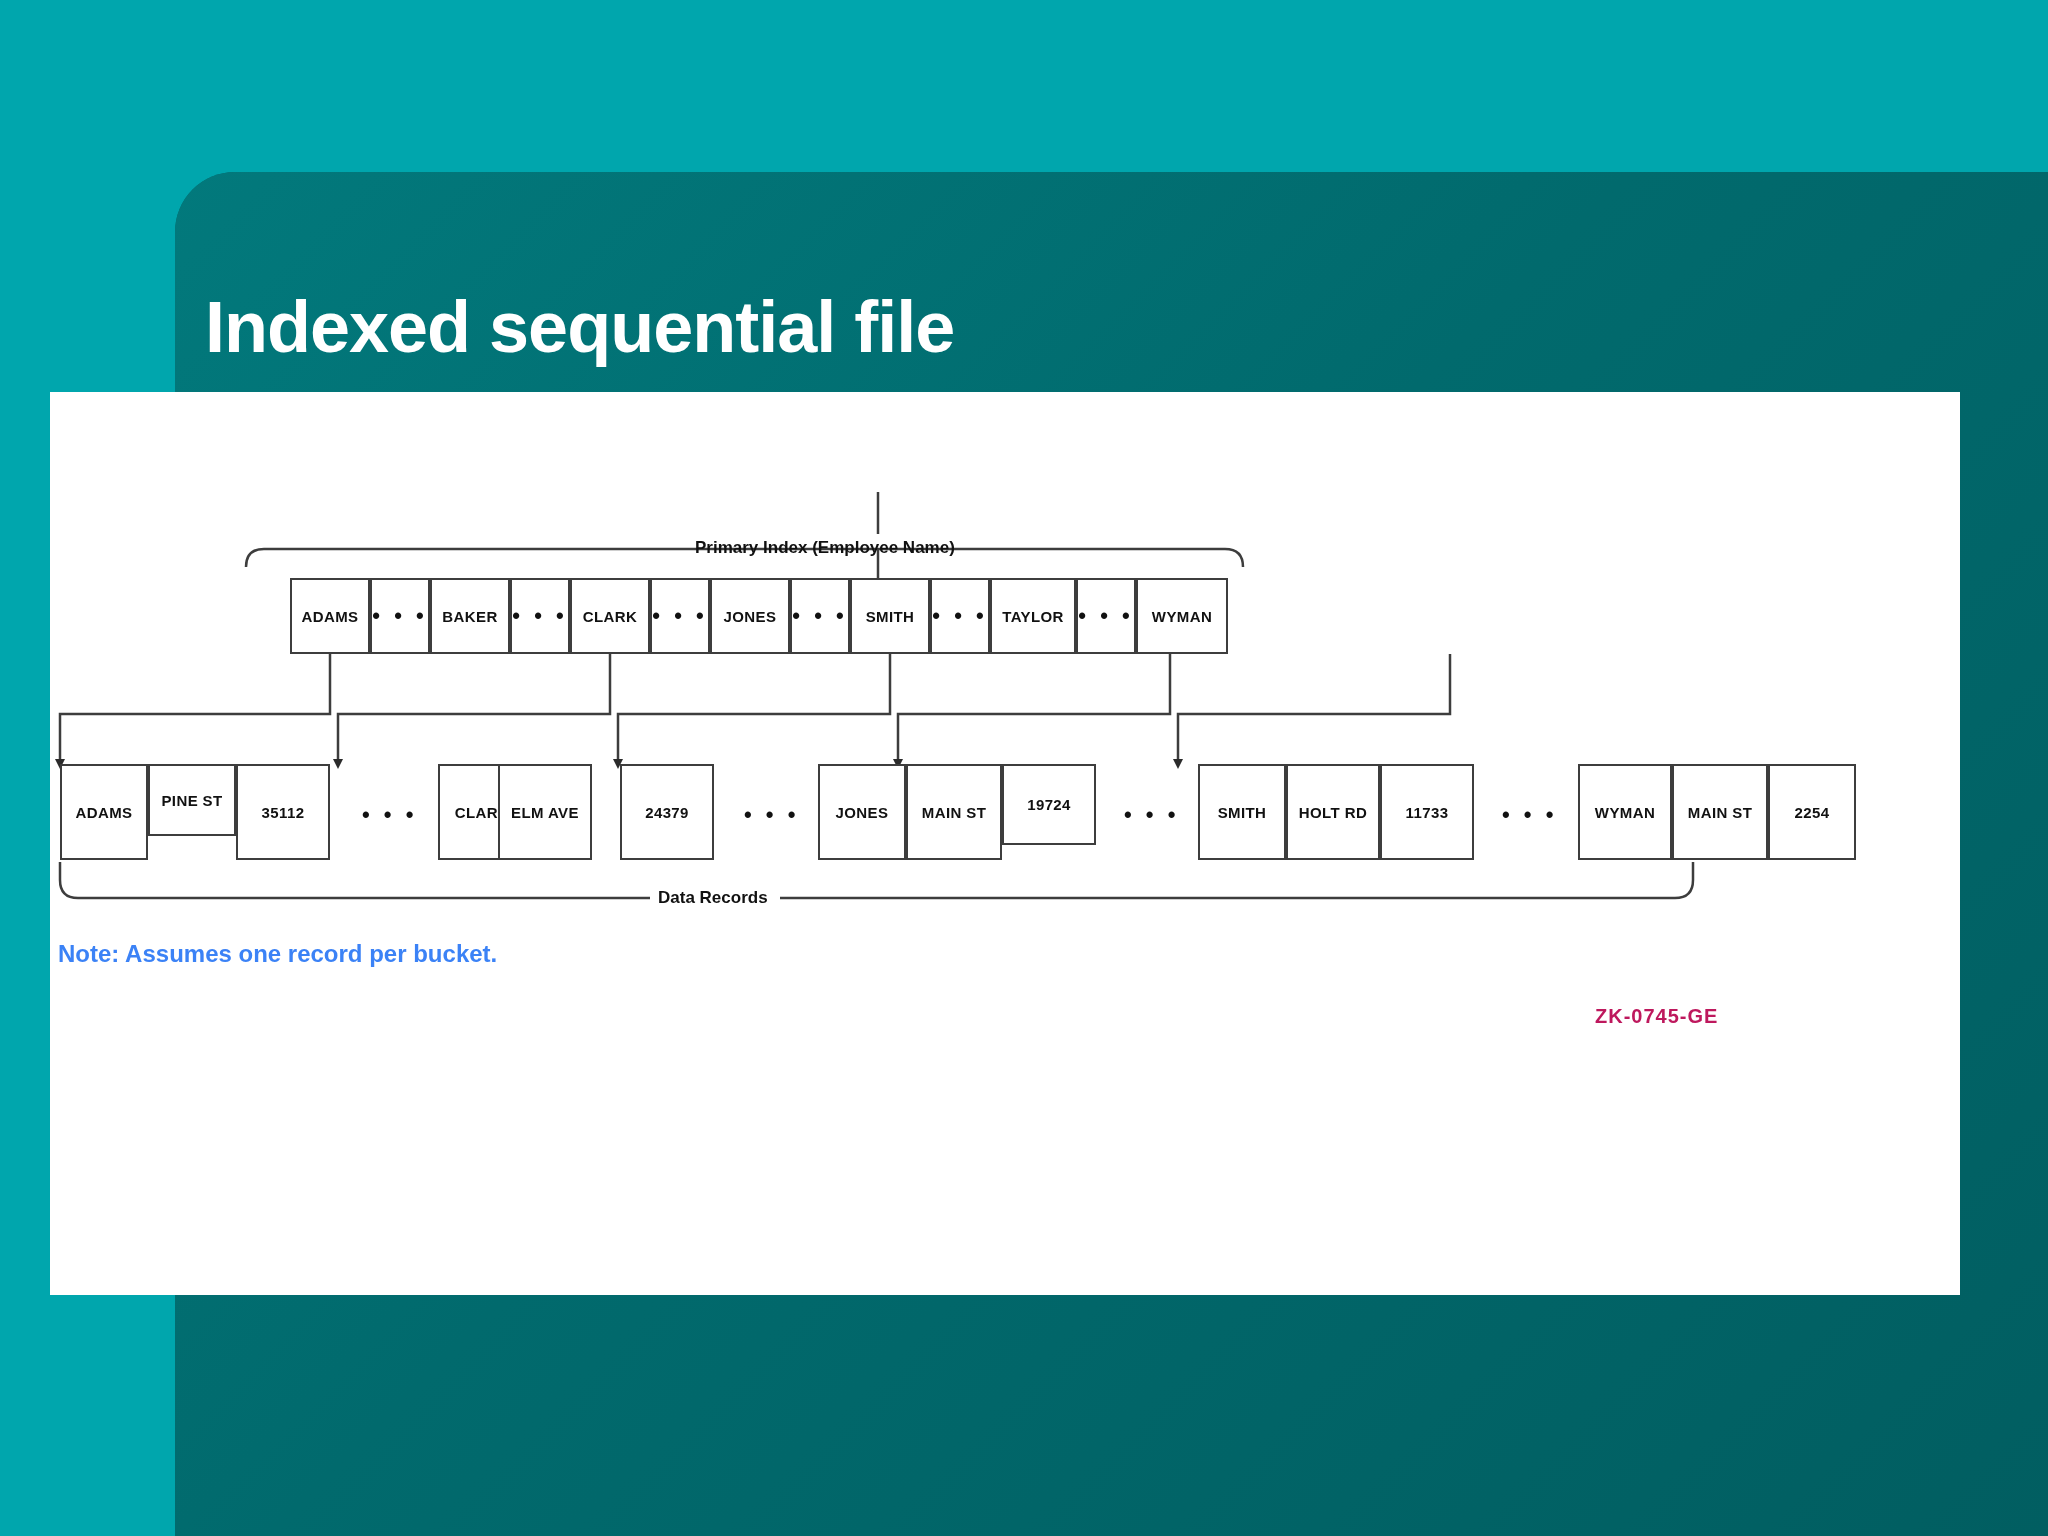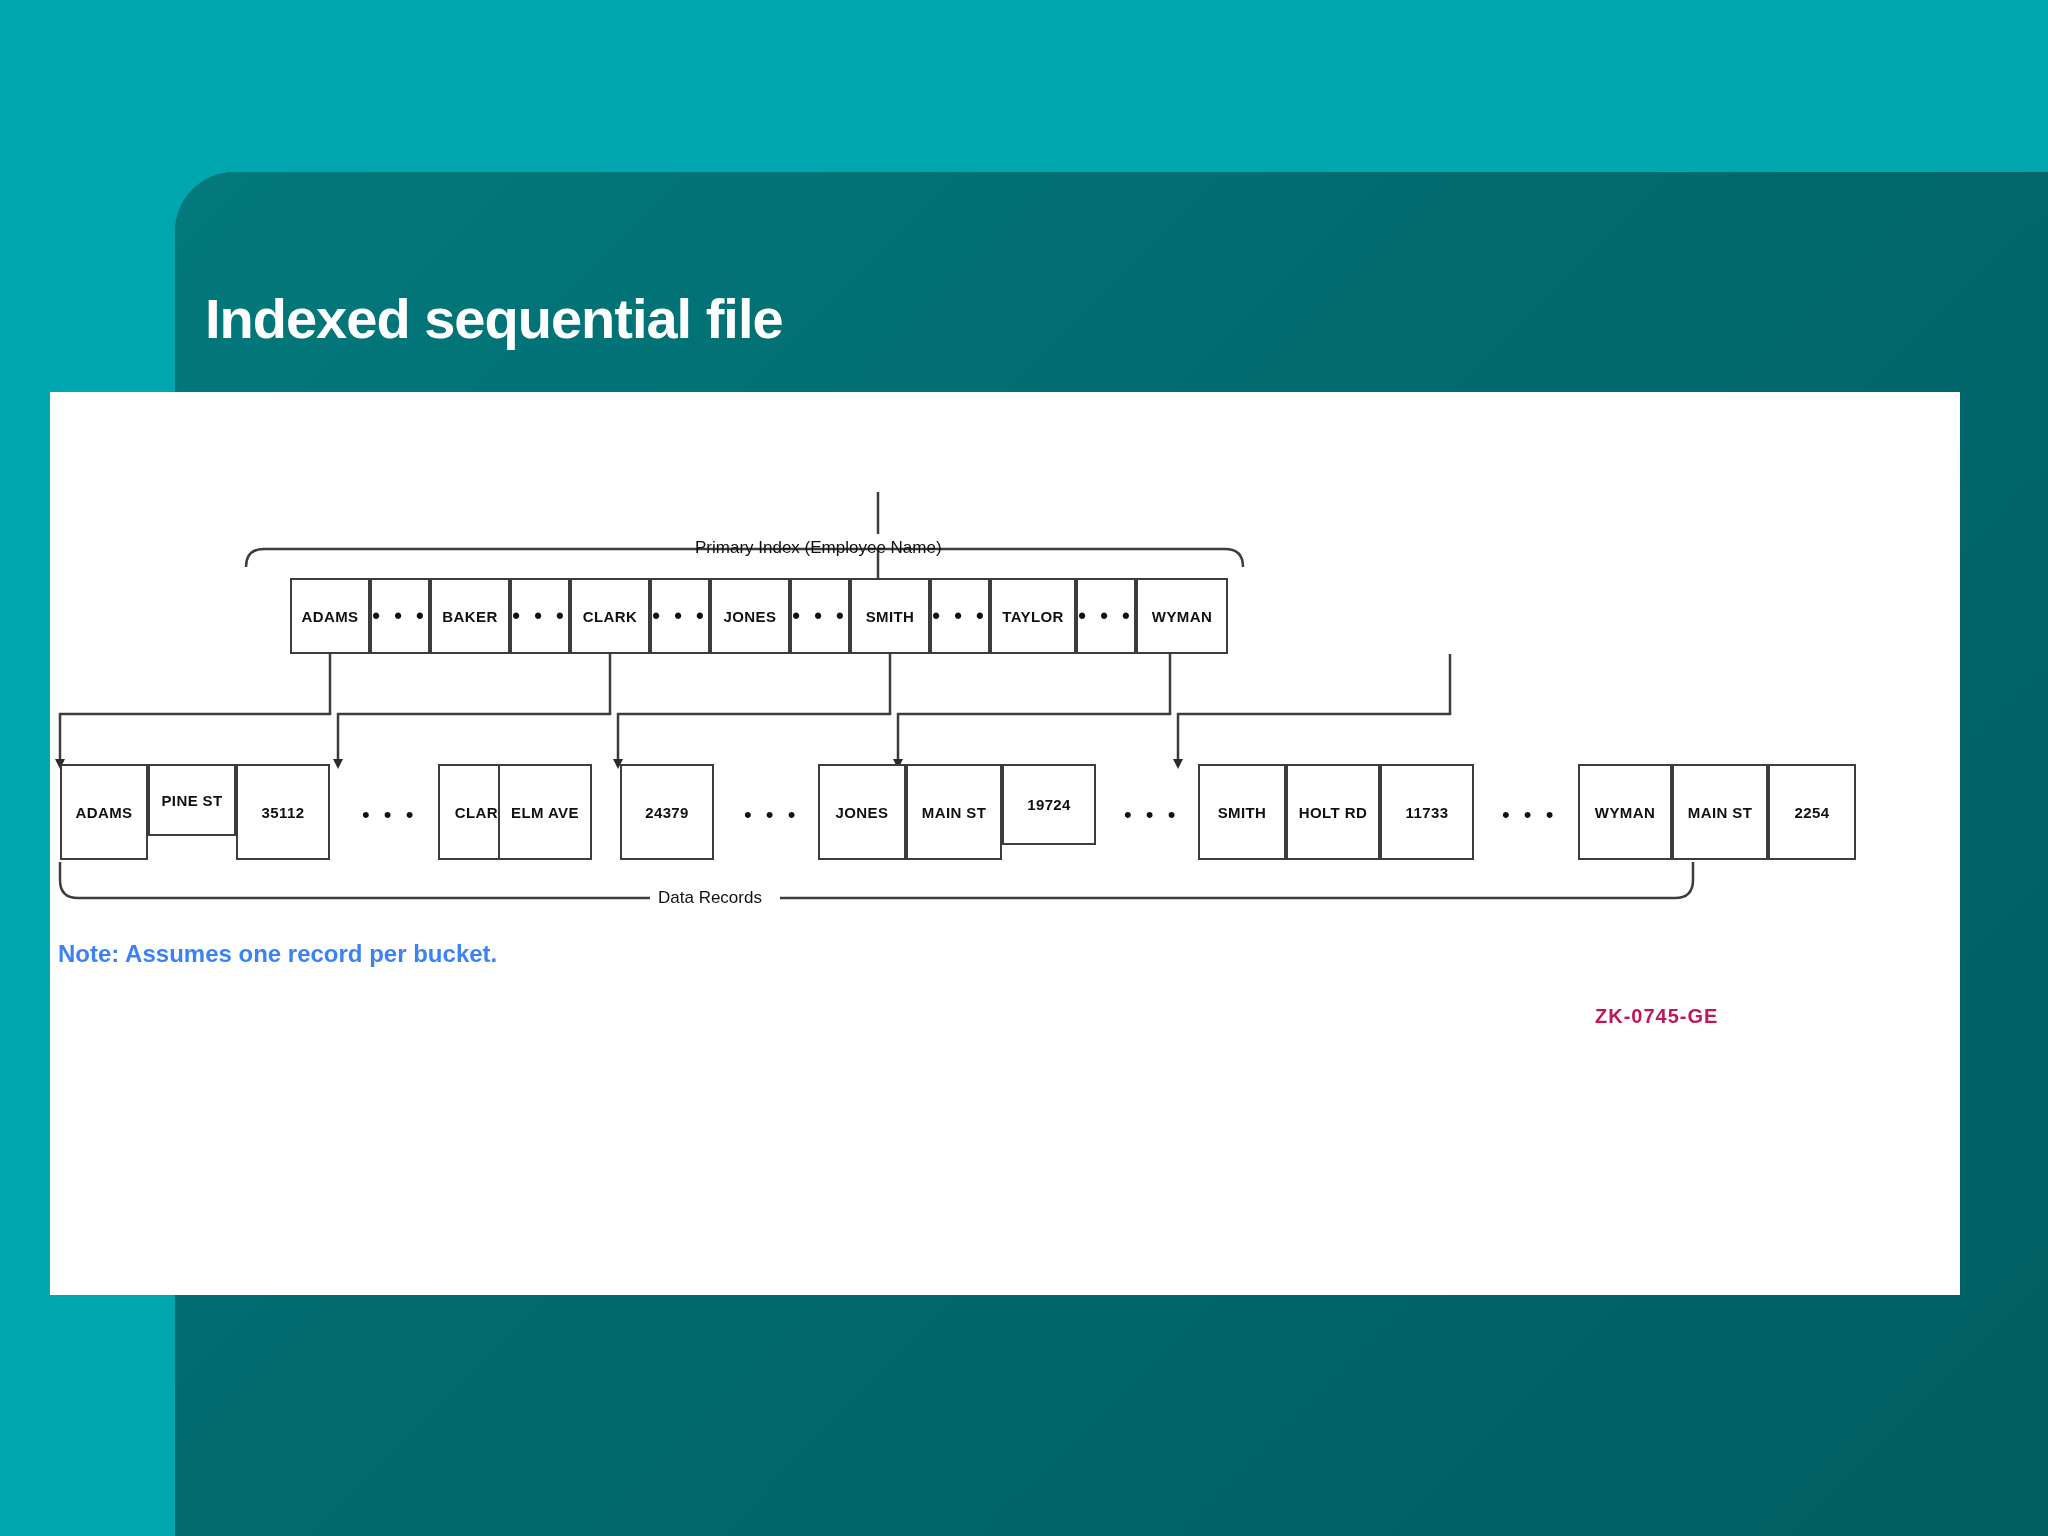--- a/index.html
+++ b/index.html
@@ -25,21 +25,21 @@
     border-top-left-radius:60px;
     background:linear-gradient(135deg,#02797c 0%,#016a6d 45%,#015e61 100%);
   }
   .left-strip{
     position:absolute;left:0;top:0;width:175px;height:1536px;
     background:#00A6AD;
   }
   .title{
     position:absolute;left:205px;top:286px;
     color:#ffffff;
-    font-size:56px;
+    font-size:72px;
     font-weight:bold;
     letter-spacing:-1px;
     white-space:nowrap;
     z-index:5;
   }
   
   .canvas{
     position:absolute;left:50px;top:392px;width:1910px;height:903px;
     background:#ffffff;
     z-index:4;
@@ -60,21 +60,21 @@
     white-space:nowrap;
   }
   .box.dots{font-size:22px;letter-spacing:4px;font-weight:bold;}
   .keydef{
     font-size:18px;
   }
   .lbl{
     position:absolute;
     color:#111;
     font-size:17px;
-    font-weight:normal;
+    font-weight:bold;
     white-space:nowrap;
   }
   .note{
     position:absolute;
     color:#3b82f6;
     font-size:24px;
     font-weight:bold;
     white-space:nowrap;
   }
   .refcode{

